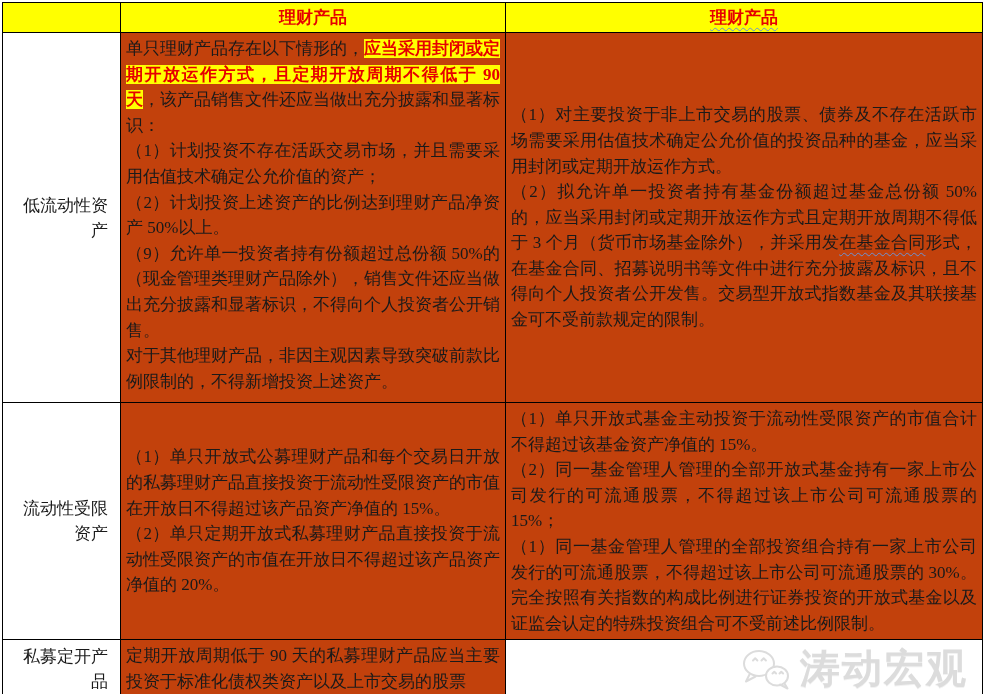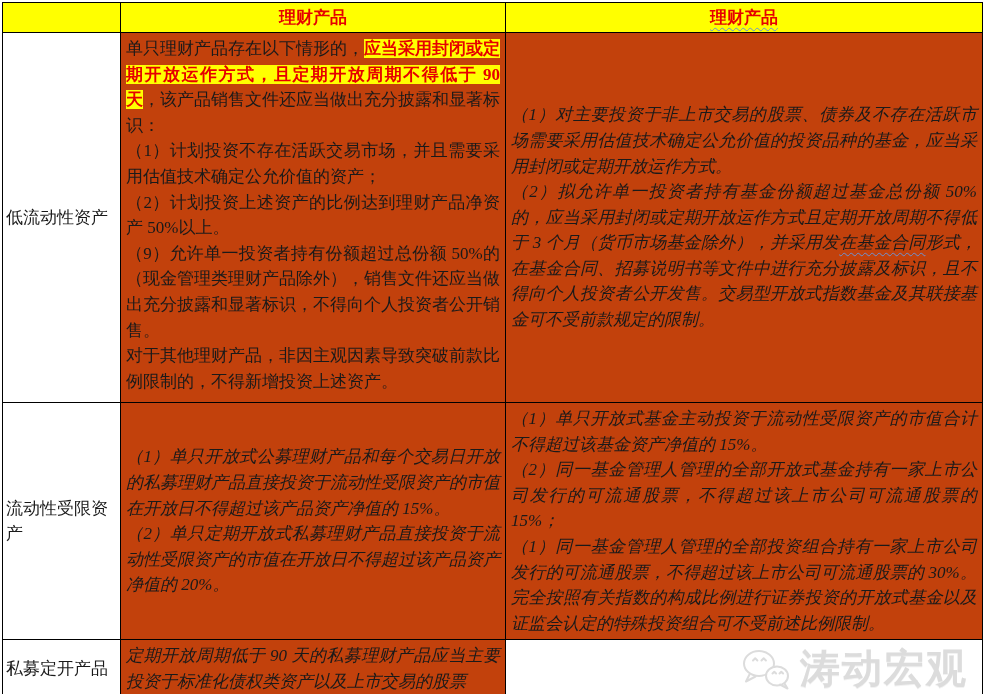--- a/index.html
+++ b/index.html
@@ -26,30 +26,30 @@
     font-weight:bold; font-size:17px; text-align:center; padding:2px 0;margin-left:47px;
   }
   .wavy-u {
     text-decoration-line:underline;
     text-decoration-style:wavy;
     text-decoration-color:#6b93d6;
     text-decoration-thickness:1px;
     text-underline-offset:4px;
   }
   td.label-cell {
-    font-size:17px; line-height:25px; padding:2px 3px;
-    vertical-align:middle; text-align:left; background:#fff;
+    font-size:17px; line-height:25px; padding:2px 12px;
+    vertical-align:middle; text-align:right; background:#fff;
   }
   td.body-cell {
     font-size:17px; line-height:25.6px; padding:3px 5px;
     text-align:justify; background:#c2410c;
   }
   td.body-cell p { margin:0; }
   .va-top { vertical-align:top; }
-  .va-mid { vertical-align:middle;font-style:italic; }
+  .va-mid { vertical-align:middle; }
   .hl { background:#FFFF00; color:#E60000; font-weight:bold; }
   td.wm-cell { position:relative; background:#fff; }
   .watermark {
     position:absolute; top:0; right:0; bottom:0; left:0;
     display:flex; align-items:center; justify-content:flex-end;
     padding-right:14px; gap:8px; color:#d9d9d9;
   }
   .wm-text {
     font-size:40px; font-weight:bold; letter-spacing:2px;
     color:#dcdcdc; text-shadow:0 1px 0 #f2f2f2;

